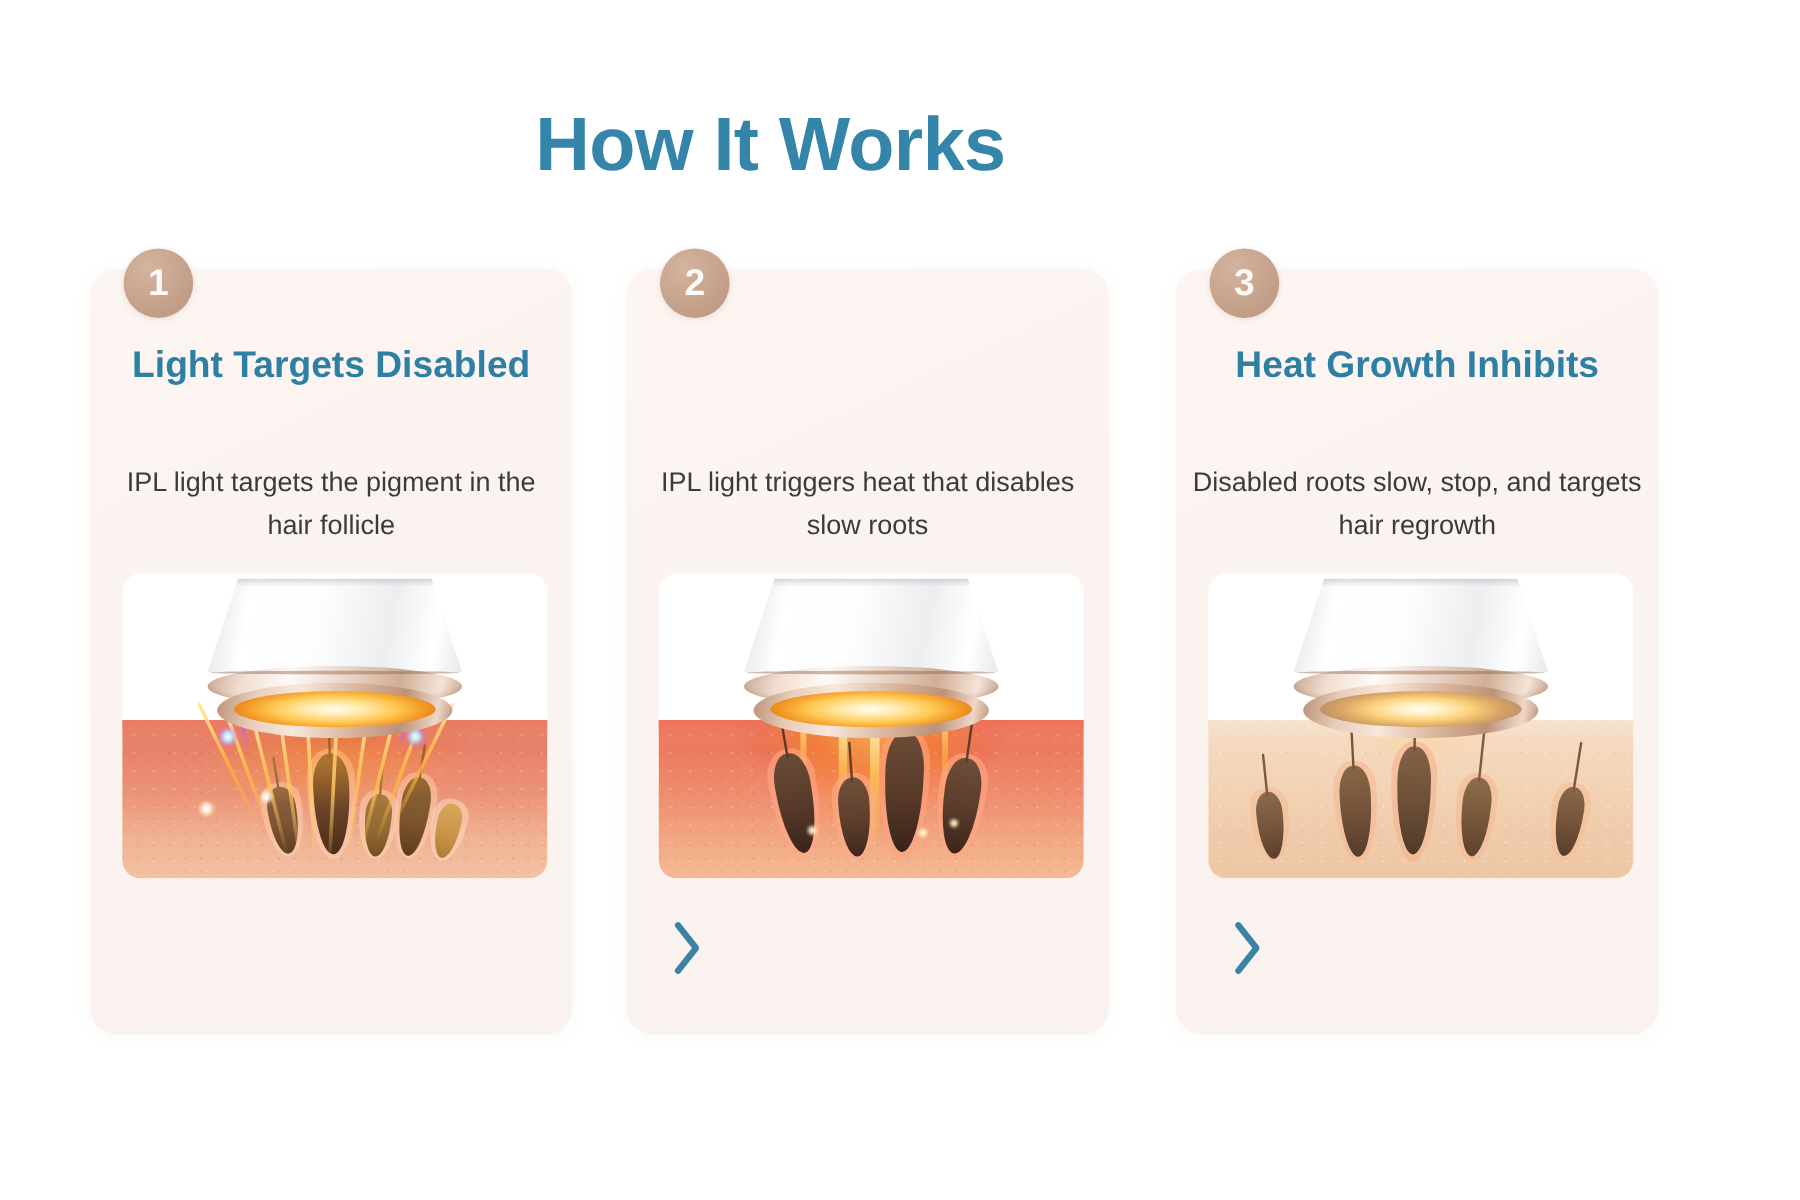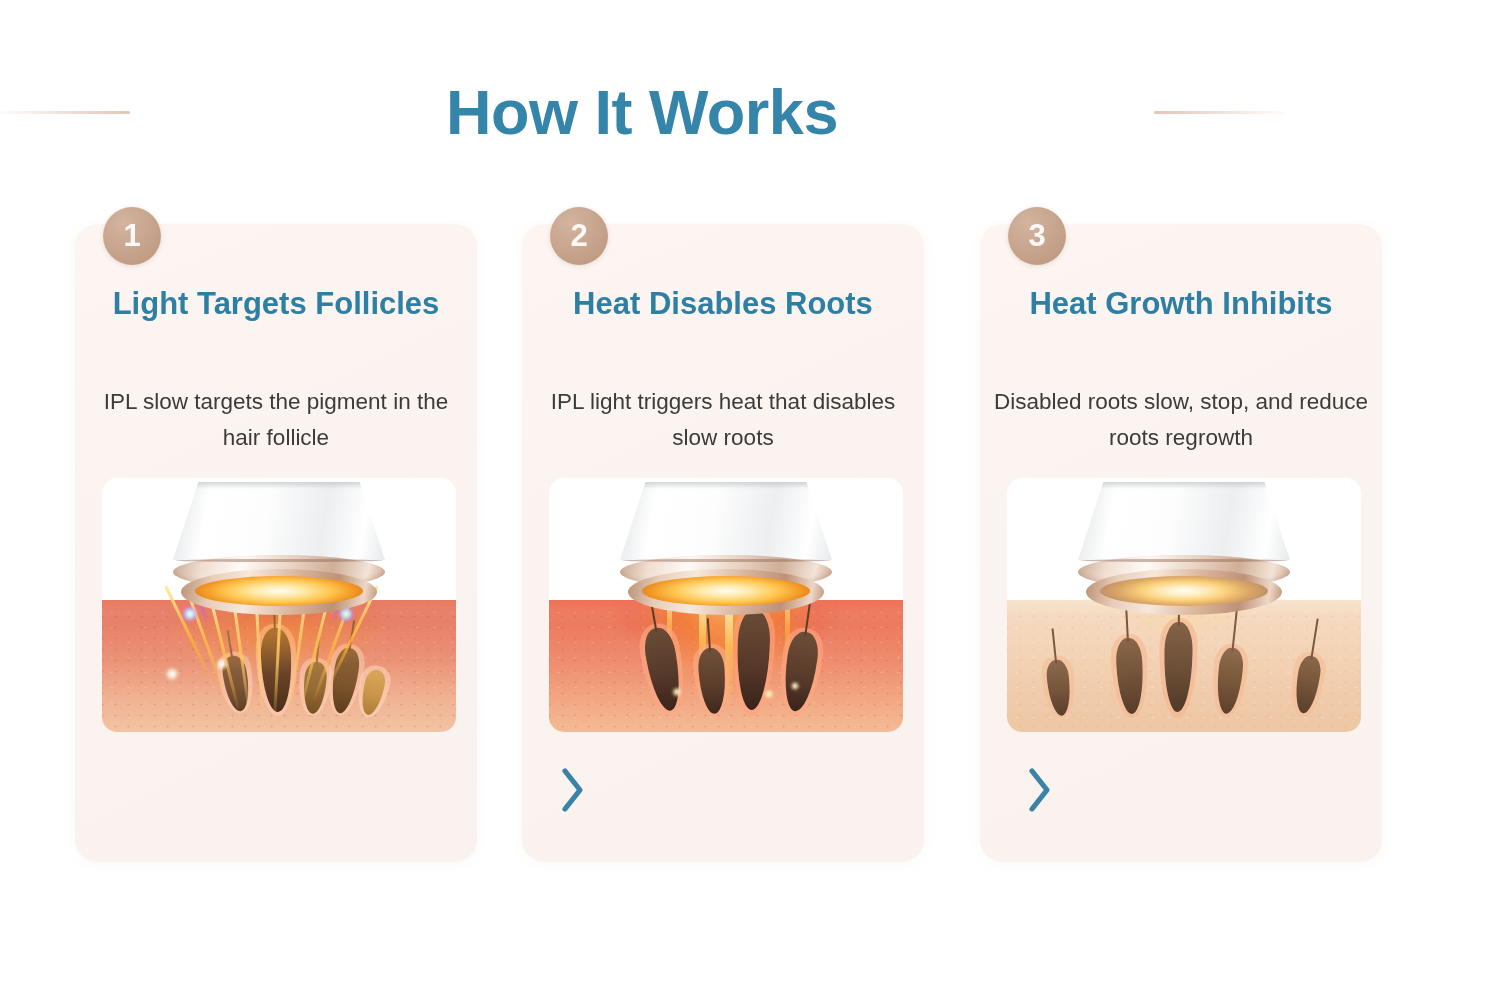--- a/index.html
+++ b/index.html
@@ -17,22 +17,23 @@
 
   
   .header {
     position: absolute;
     top: 62px;
     left: 0;
     width: 1284px;
     height: 100px;
     display: flex;
     align-items: center;
-    justify-content: space-between;
+    justify-content: flex-start;
     gap: 28px;
+    flex-direction: column;
   }
   .rule {
     width: 130px;
     height: 3px;
     border-radius: 2px;
   }
   .rule-left {
     background: linear-gradient(to right, rgba(224,196,180,0.05), #e2c6b6);
   }
   .rule-right {
@@ -303,22 +304,22 @@
 <div class="header">
   <div class="rule rule-left"></div>
   <div class="page-title">How It Works</div>
   <div class="rule rule-right"></div>
 </div>
 
 <div class="cards">
 
   <div class="card card-1">
     <div class="badge">1</div>
-    <div class="card-title">Light Targets Follicles</div>
-    <div class="card-desc">IPL slow targets the pigment in the hair follicle</div>
+    <div class="card-title">Light Targets Disabled</div>
+    <div class="card-desc">IPL light targets the pigment in the hair follicle</div>
 
     <div class="illus">
       <div class="scene">
 
         <div class="skin skin-inflamed">
           <div class="speckle"></div>
           <div class="epidermis ep-inflamed"></div>
         </div>
 
         <div class="foll" style="left:118px; width:24px; height:76px; transform:rotate(-9deg);">
@@ -381,21 +382,20 @@
             <div class="dev-aperture"></div>
           </div>
         </div>
 
       </div>
     </div>
   </div>
 
   <div class="card card-2">
     <div class="badge">2</div>
-    <div class="card-title">Heat Disables Roots</div>
     <div class="card-desc">IPL light triggers heat that disables slow roots</div>
 
     <div class="illus">
       <div class="scene">
 
         <div class="skin skin-hot">
           <div class="speckle"></div>
           <div class="epidermis ep-hot"></div>
         </div>
 
@@ -446,21 +446,21 @@
           </div>
         </div>
 
       </div>
     </div>
   </div>
 
   <div class="card card-3">
     <div class="badge">3</div>
     <div class="card-title">Heat Growth Inhibits</div>
-    <div class="card-desc">Disabled roots slow, stop, and reduce roots regrowth</div>
+    <div class="card-desc">Disabled roots slow, stop, and targets hair regrowth</div>
 
     <div class="illus">
       <div class="scene">
 
         <div class="skin skin-calm">
           <div class="speckle speckle-calm"></div>
           <div class="epidermis ep-calm"></div>
         </div>
 
         <div class="beams">

